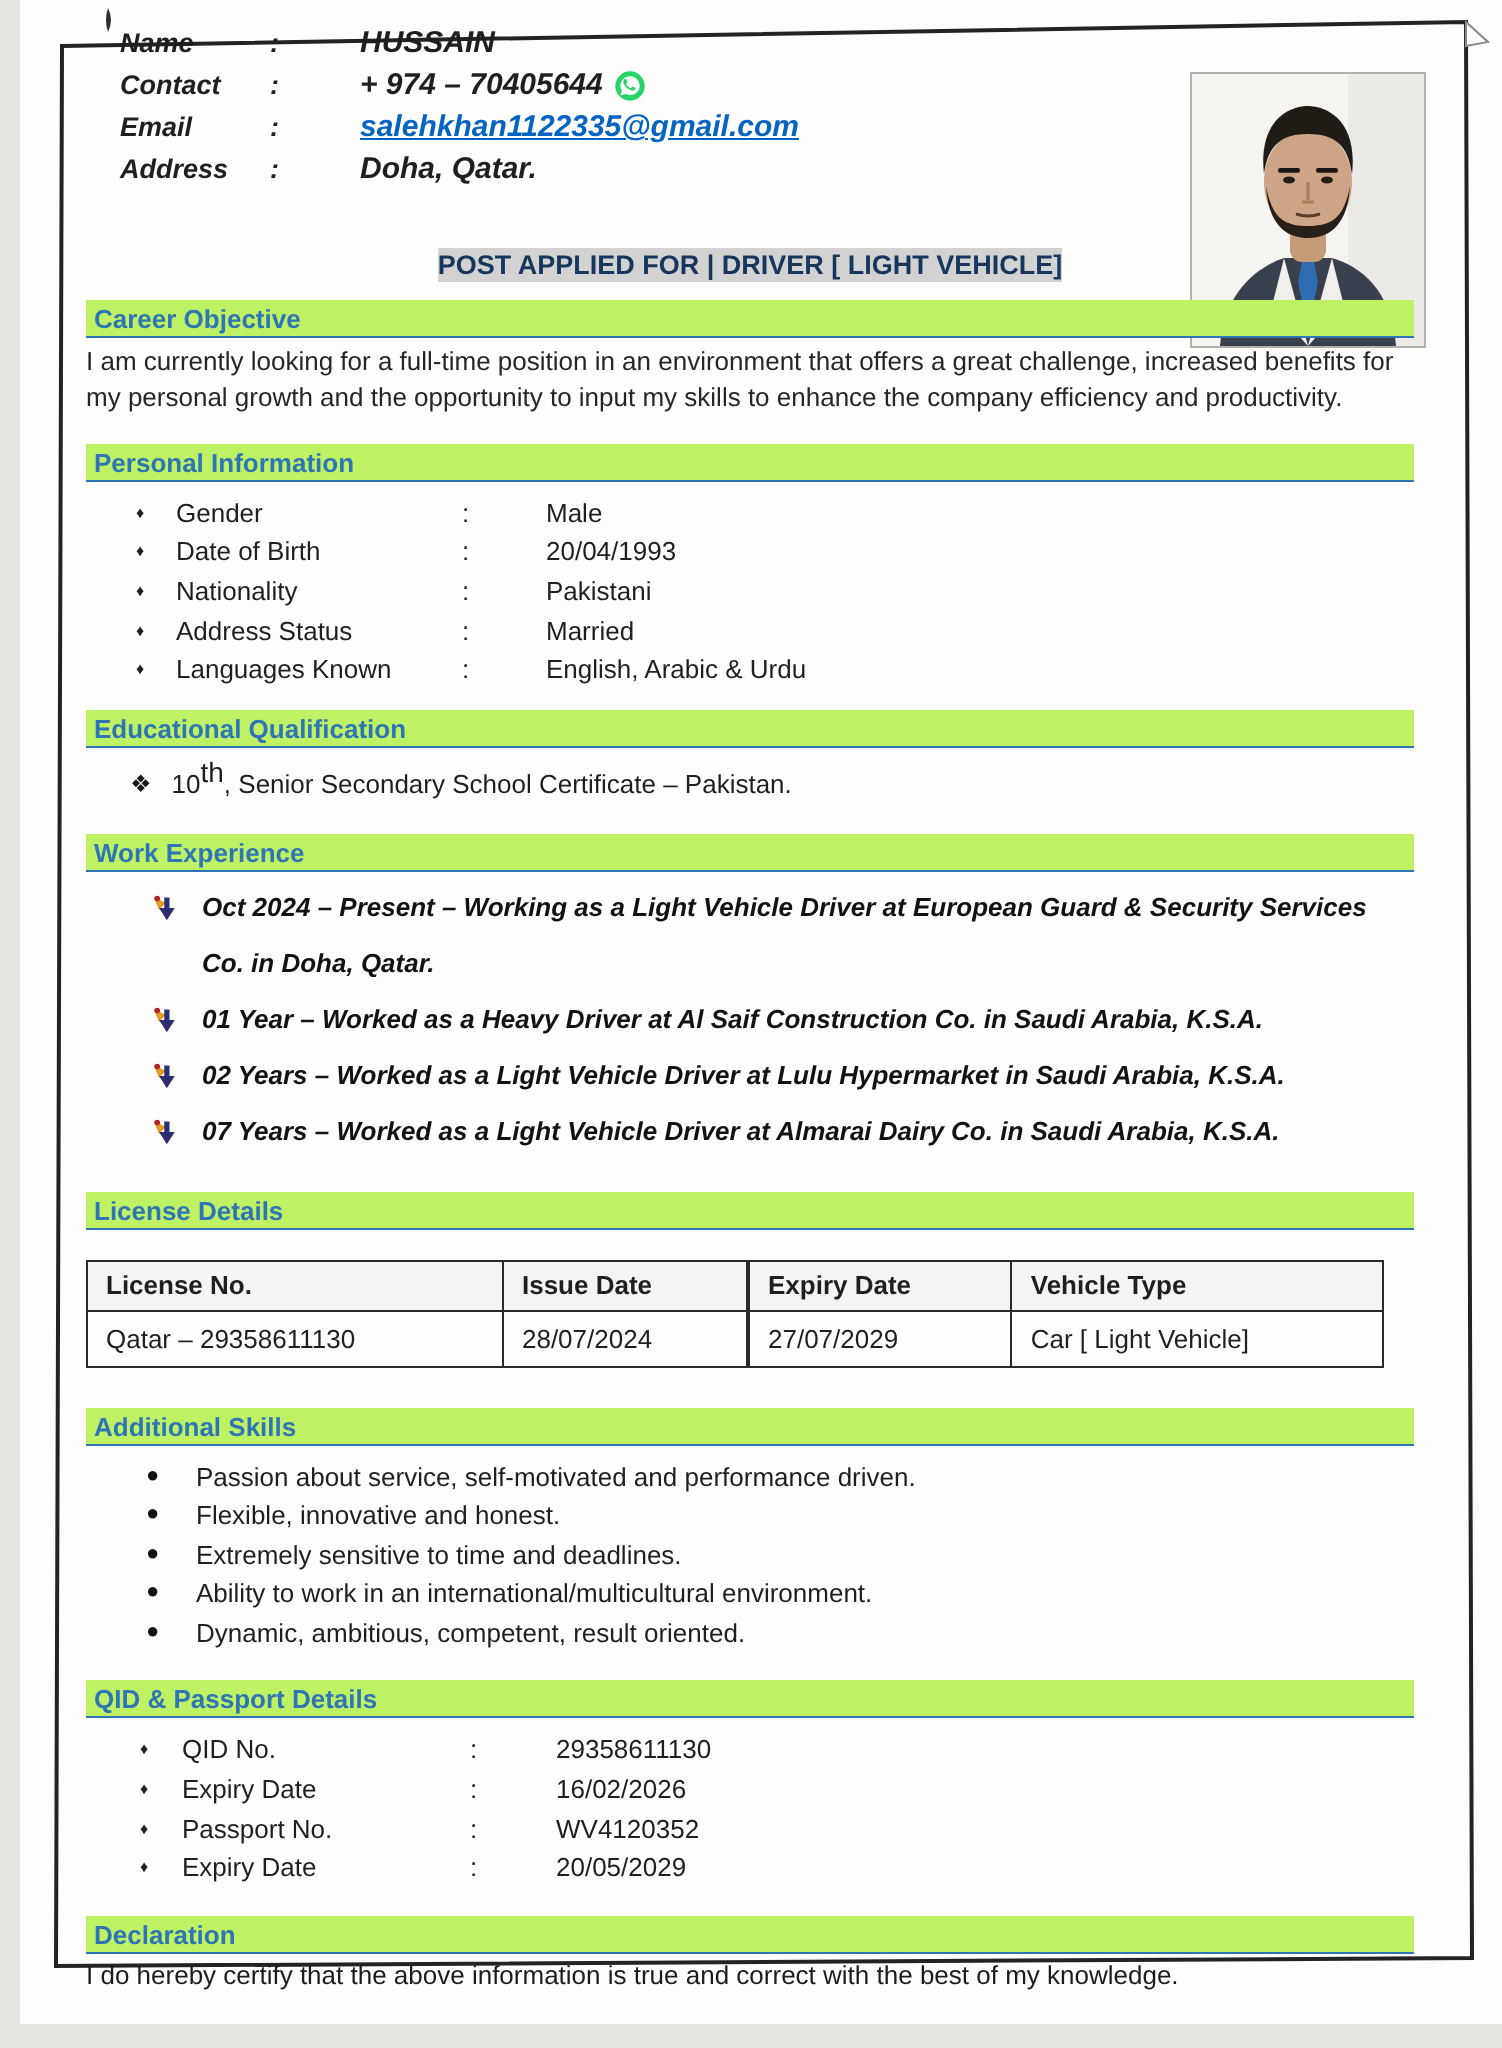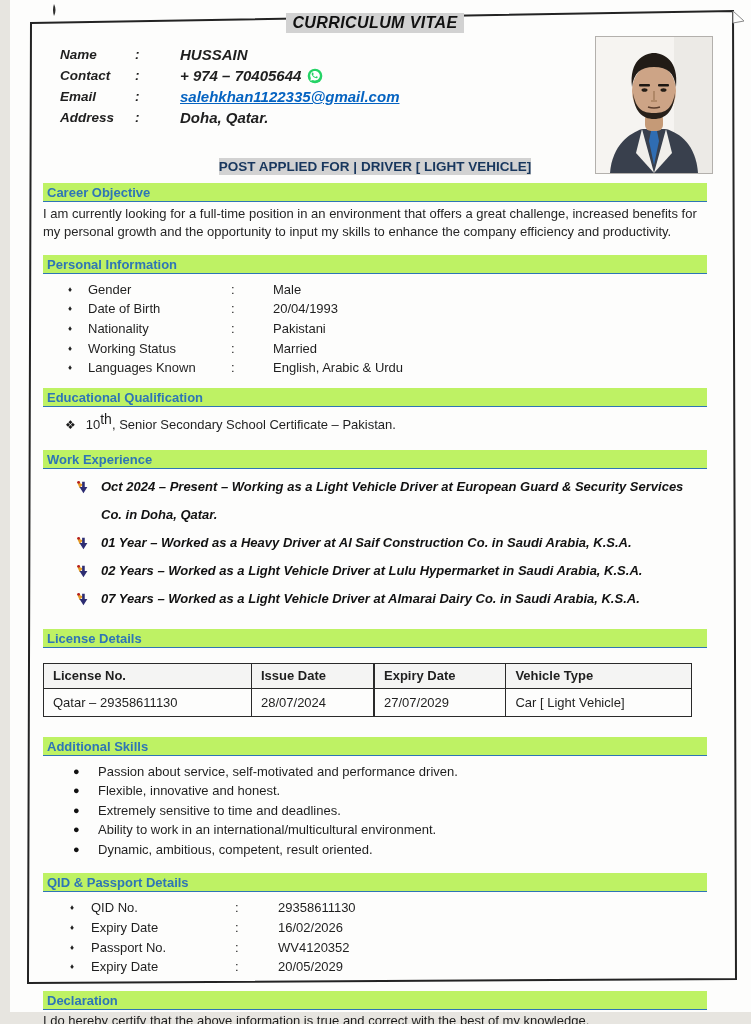--- a/index.html
+++ b/index.html
@@ -151,23 +151,20 @@
       <ellipse cx="48.5" cy="53" rx="3" ry="1.8" fill="#241d16"></ellipse>
       <ellipse cx="67.5" cy="53" rx="3" ry="1.8" fill="#241d16"></ellipse>
 
       <path d="M58,54 L58,63 M55,64 L61,64" stroke="#a8805f" stroke-width="1.6" fill="none"></path>
       <path d="M52,70 Q58,72 64,70" stroke="#5a3d2c" stroke-width="1.5" fill="none"></path>
     </svg>
   </div>
 
   <div class="content">
 
-    <div class="title-row">
-      <span class="hl doc-title">CURRICULUM VITAE</span>
-    </div>
 
     <div class="header-block">
       <div class="hdr-row">
         <span class="hdr-label">Name</span>
         <span class="hdr-colon">:</span>
         <span class="hdr-value">HUSSAIN</span>
       </div>
       <div class="hdr-row">
         <span class="hdr-label">Contact</span>
         <span class="hdr-colon">:</span>
@@ -213,21 +210,21 @@
         <span class="pi-value">20/04/1993</span>
       </div>
       <div class="pi-row">
         <span class="b-diamond">♦</span>
         <span class="pi-label">Nationality</span>
         <span class="pi-colon">:</span>
         <span class="pi-value">Pakistani</span>
       </div>
       <div class="pi-row">
         <span class="b-diamond">♦</span>
-        <span class="pi-label">Working Status</span>
+        <span class="pi-label">Address Status</span>
         <span class="pi-colon">:</span>
         <span class="pi-value">Married</span>
       </div>
       <div class="pi-row">
         <span class="b-diamond">♦</span>
         <span class="pi-label">Languages Known</span>
         <span class="pi-colon">:</span>
         <span class="pi-value">English, Arabic &amp; Urdu</span>
       </div>
     </div>

